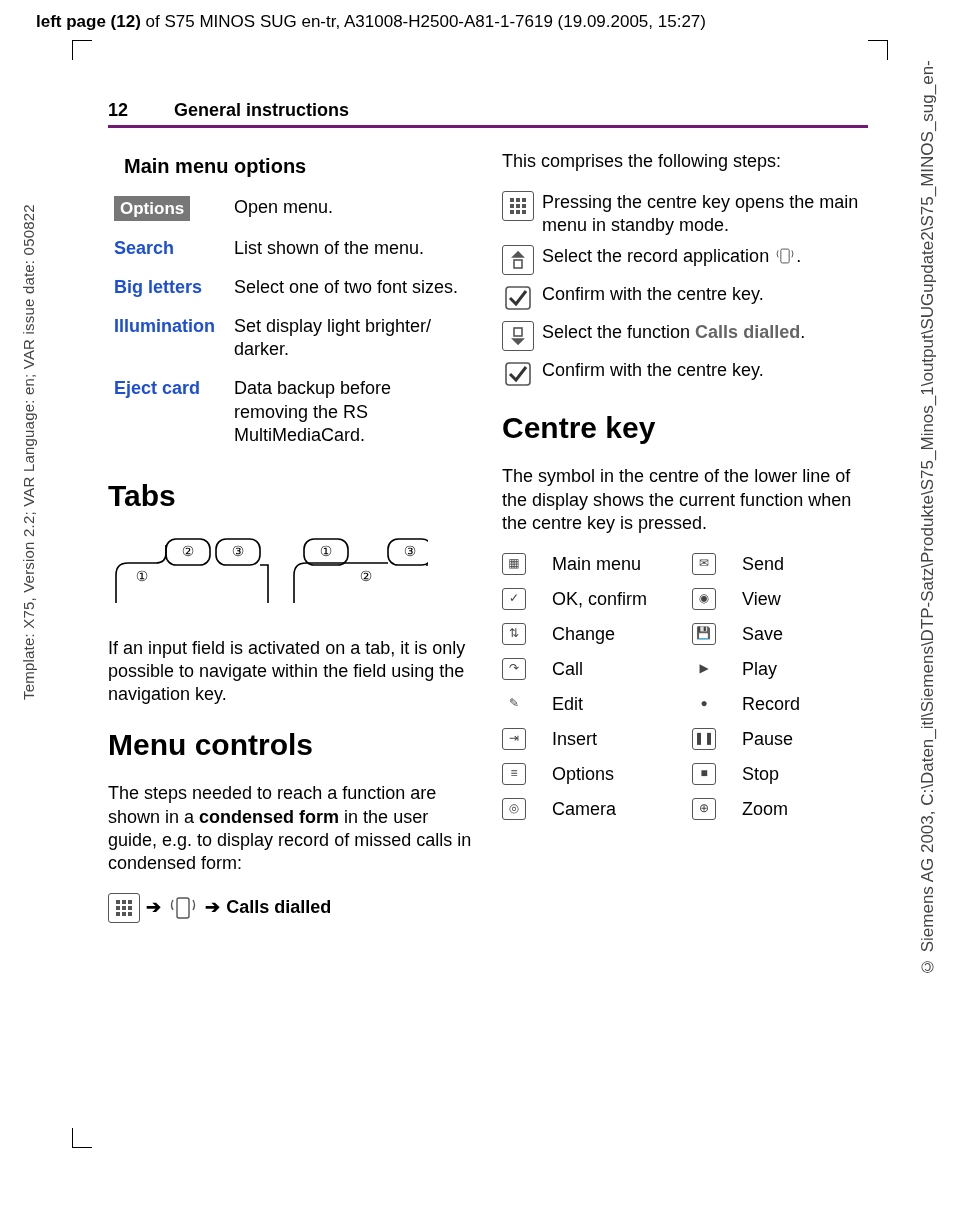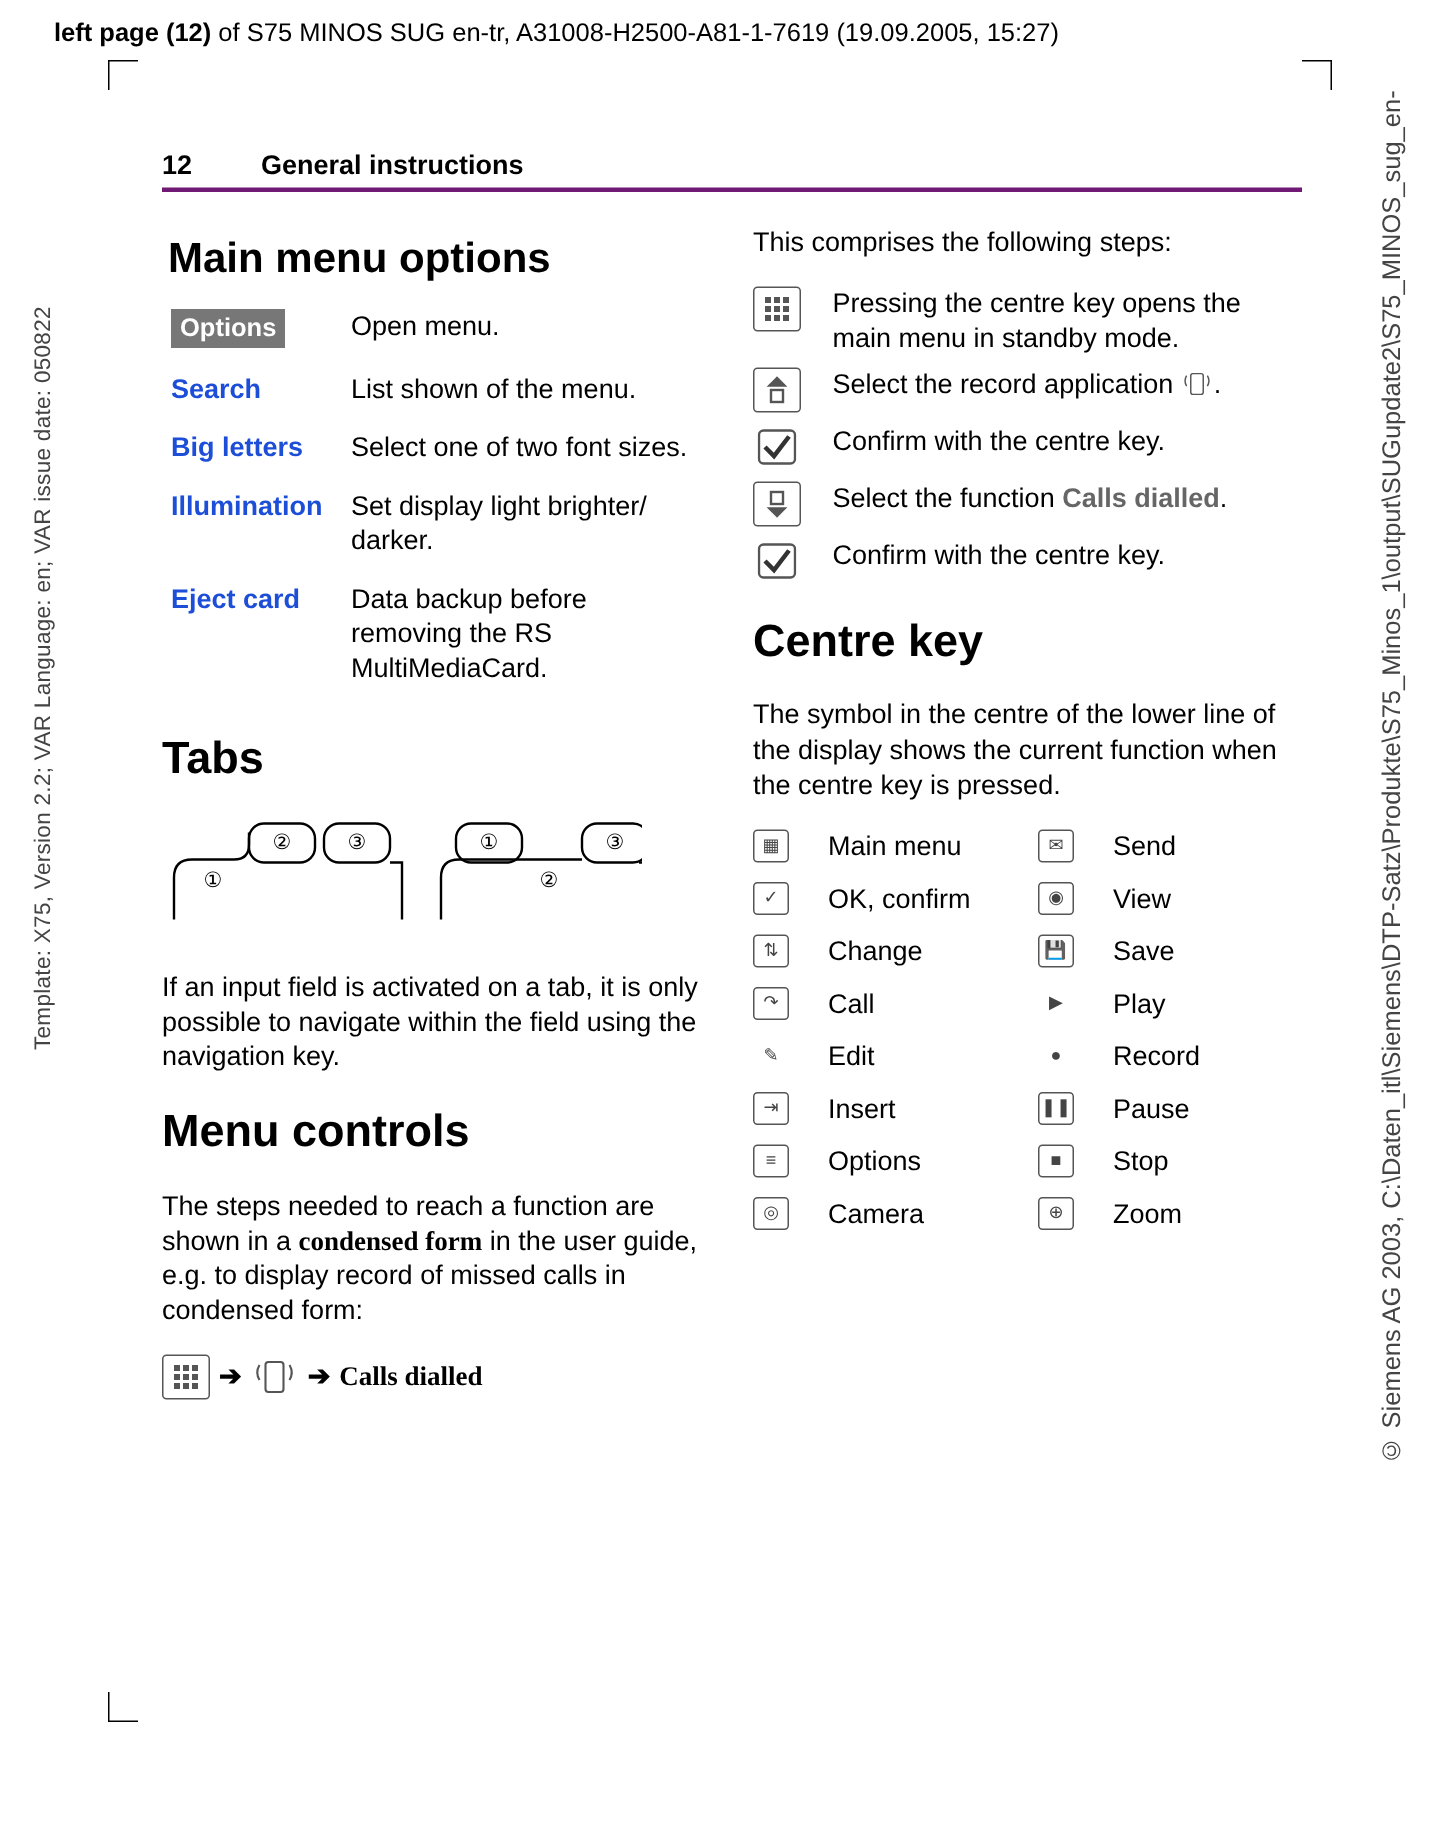--- a/index.html
+++ b/index.html
@@ -62,21 +62,21 @@
     gap: 46px;
     align-items: baseline;
     font-weight: bold;
   }
   .running-head .num { font-size: 18px; }
   .running-head .title { font-size: 18px; }
 
   .columns { display: flex; gap: 28px; }
   .col { width: 366px; font-size: 18px; line-height: 1.28; }
 
-  h3.sub { font-size: 28px; font-weight: bold; margin: 6px 4px 10px; }
+  h3.sub { font-size: 20px; font-weight: bold; margin: 6px 16px 10px; }
   h2.sec { font-size: 30px; font-weight: bold; margin: 20px 0 10px; }
 
   .opt-table { width: 100%; border-collapse: collapse; font-size: 18px; }
   .opt-table td { padding: 6px 6px 10px; vertical-align: top; }
   .opt-table td.k { width: 120px; font-weight: bold; color: #1d4ed8; }
   .opt-table tr + tr { border-top: 0; }
 
   .inv-label {
     display: inline-block;
     background: #777;
@@ -90,31 +90,31 @@
 
   .icon-row { display: flex; gap: 18px; align-items: flex-start; margin: 6px 0 10px; }
   .icon-row .txt { flex: 1; }
   .icon-box {
     width: 32px; height: 30px; border: 1.5px solid #555; border-radius: 3px;
     display: inline-flex; align-items: center; justify-content: center;
     flex-shrink: 0; font-size: 14px; color: #444;
   }
   .icon-plain { width: 32px; height: 30px; display:inline-flex; align-items:center; justify-content:center; flex-shrink:0; }
 
-  .steps-row { display:flex; gap:21px; align-items:flex-start; margin:6px 0 8px; }
+  .steps-row { display:flex; gap:8px; align-items:flex-start; margin:6px 0 8px; }
   .steps-row .txt { flex:1; }
 
   .path-line { display:flex; align-items:center; gap:6px; margin-top:10px; font-size:18px; }
   .arrow { font-weight:bold; }
 
   .ck-table { display:grid; grid-template-columns: 36px 1fr 36px 1fr; column-gap:14px; row-gap:12px; font-size:18px; margin-top:12px; }
   .ck-i { width:24px; height:22px; border:1.5px solid #555; border-radius:3px; display:inline-flex; align-items:center; justify-content:center; font-size:12px; color:#444; }
   .ck-i.noframe { border:none; }
 
-  .bold { font-weight:bold;font-family:Liberation Serif, serif; }
+  .bold { font-weight:bold; }
   .grey-bold { font-weight:bold; color:#666; }
 </style>
 </head>
 <body>
 
 <div class="header-strip">
   <b>left page (12)</b><span> of S75 MINOS SUG en-tr, A31008-H2500-A81-1-7619 (19.09.2005, 15:27)</span>
 </div>
 
 <div class="crop-tl"></div>

